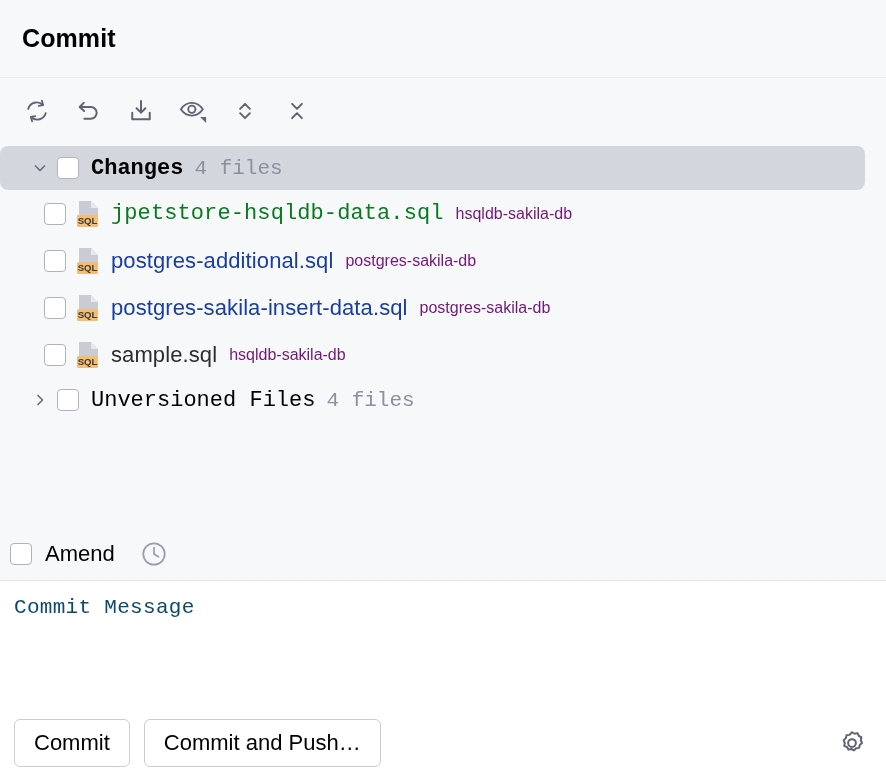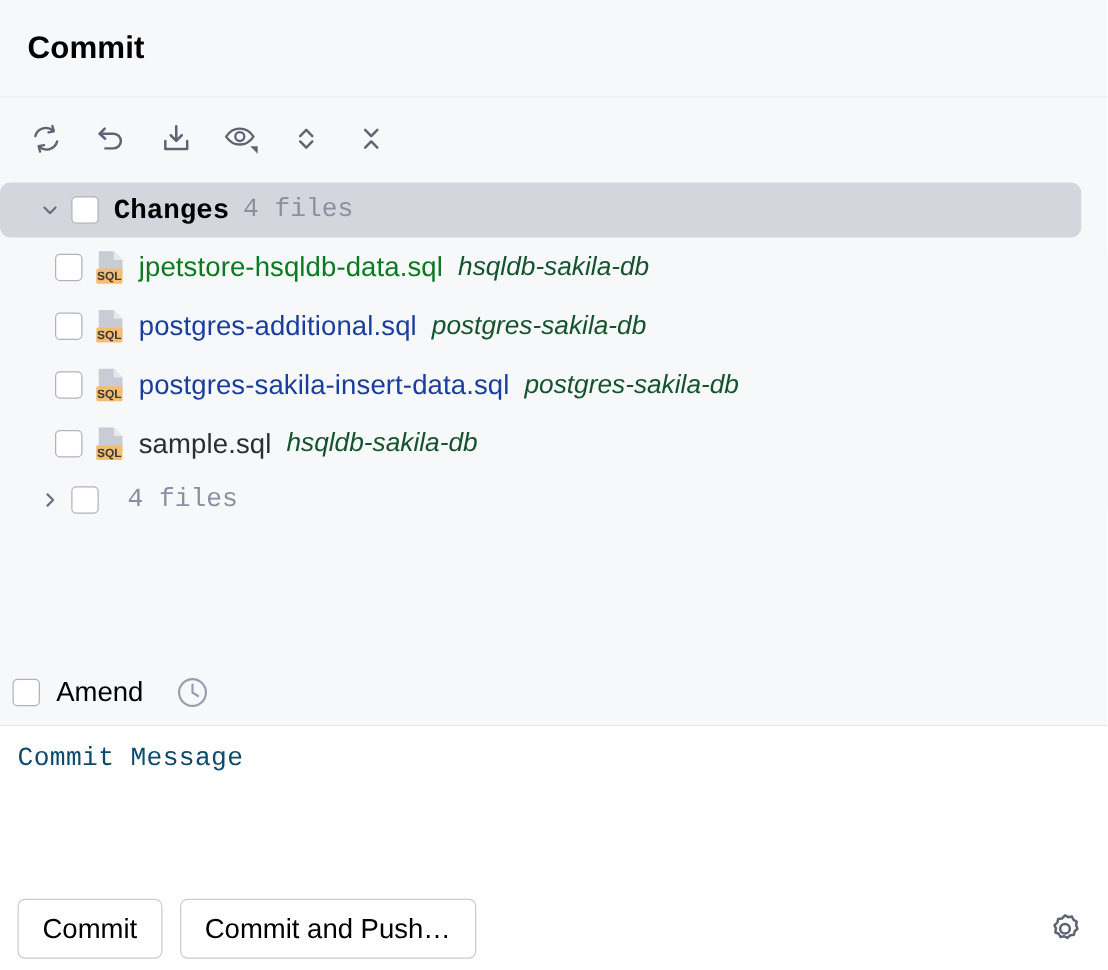--- a/index.html
+++ b/index.html
@@ -124,28 +124,27 @@
     width: 26px;
     height: 28px;
     position: relative;
     flex: 0 0 26px;
     margin-right: 9px;
   }
   .file-name {
     font-size: 22px;
     letter-spacing: 0.1px;
   }
-  .file-name.added   { color: #0a7a20; }
+  .file-name.added   { color: #0a7a20; font-family: Liberation Mono, monospace; }
   .file-name.modified{ color: #1a3e9e; }
   .file-name.normal  { color: #2b2d30; }
   .file-path {
-    font-size: 21px;
-    color: #14532d;
+    font-size: 16px;
+    color: #701a75;
     margin-left: 12px;
-    font-style: italic;
   }
 
   
   .amend-row {
     display: flex;
     align-items: center;
     padding-left: 10px;
     height: 52px;
     background: #f7f8fa;
   }
@@ -347,20 +346,21 @@
     <span class="file-path">hsqldb-sakila-db</span>
   </div>
 
   <div class="tree-row">
     <span class="arrow">
       <svg width="20" height="20" viewBox="0 0 20 20" fill="none" stroke="#6b6f7e" stroke-width="1.7" stroke-linecap="round" stroke-linejoin="round">
         <polyline points="8,5.5 12.5,10 8,14.5"></polyline>
       </svg>
     </span>
     <span class="chk"></span>
+    <span class="node-label">Unversioned Files</span>
     <span class="node-count">4 files</span>
   </div>
 
 </div>
 
 <div class="amend-row">
   <span class="chk"></span>
   <span class="amend-label">Amend</span>
   <span class="clock-btn">
     <svg width="28" height="28" viewBox="0 0 24 24" fill="none" stroke="#9a9db0" stroke-width="1.5" stroke-linecap="round" stroke-linejoin="round">

